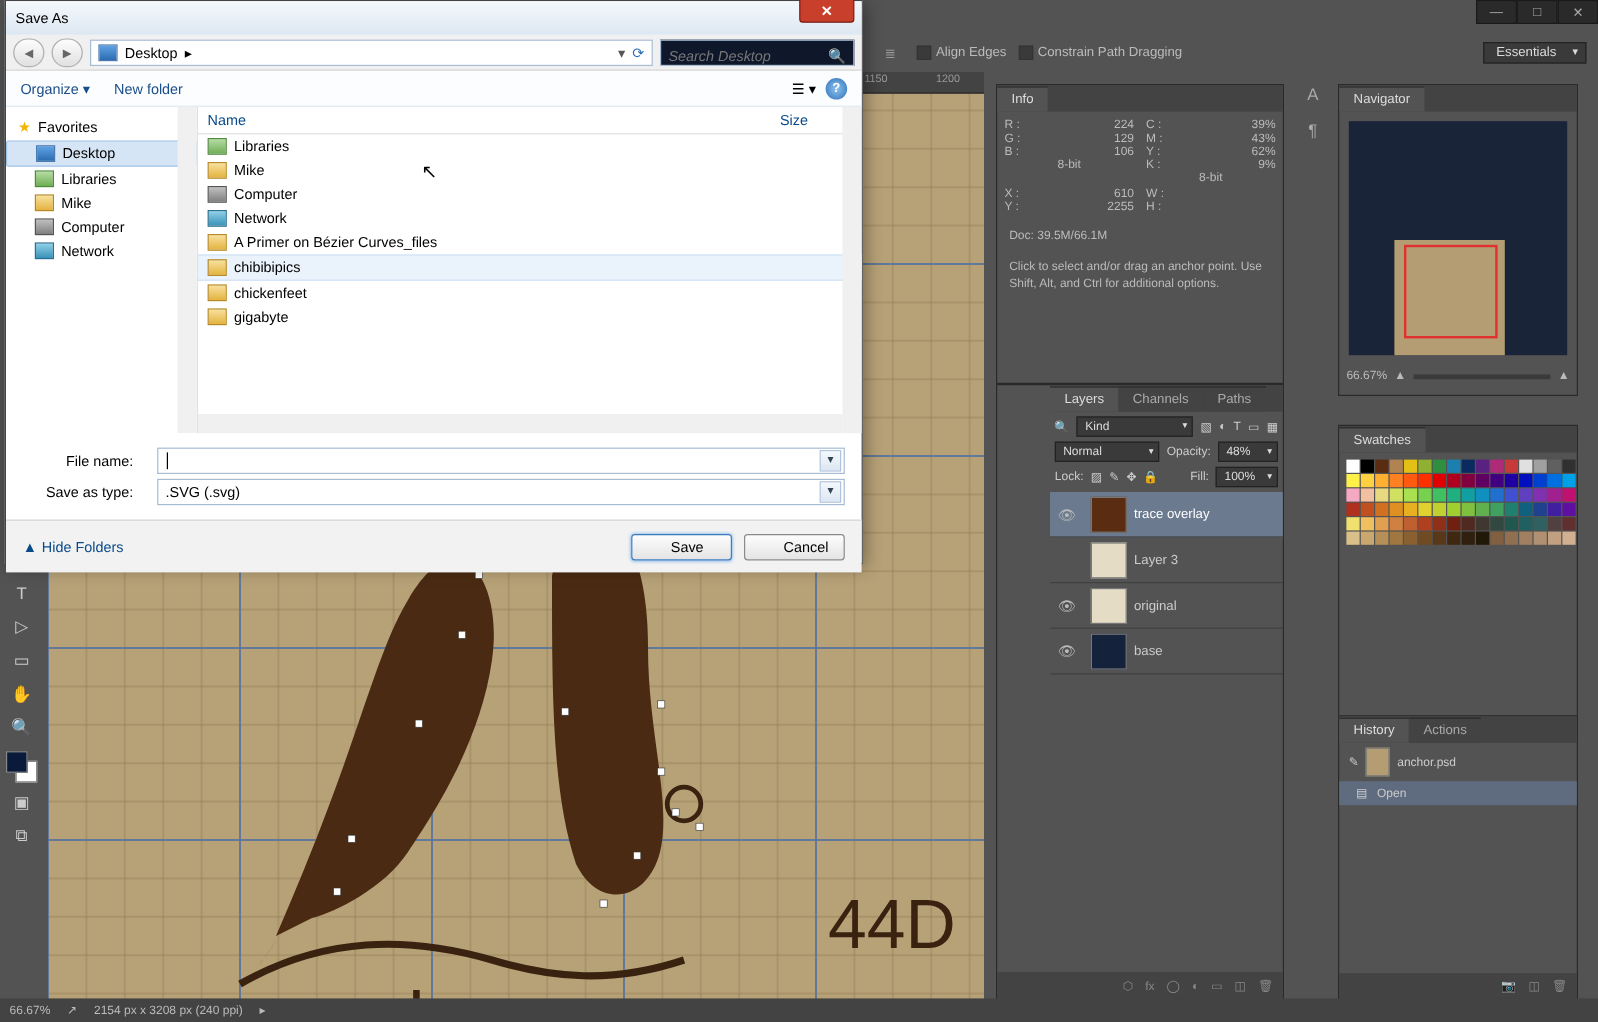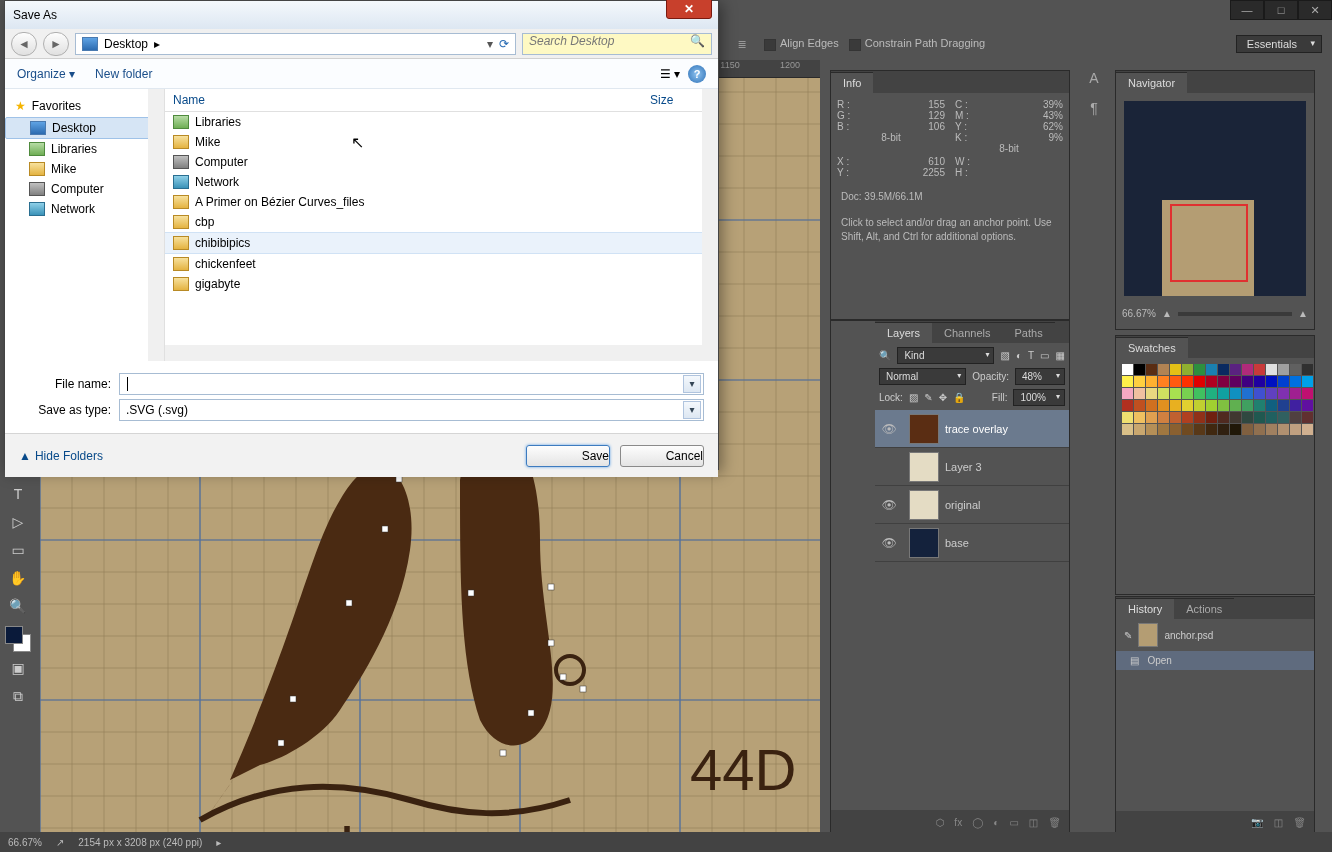--- a/index.html
+++ b/index.html
@@ -63,21 +63,21 @@
 
 
 .nav { top:70px; left:1115px; width:200px; height:260px; }
 .nav .preview { margin:8px; height:195px; background:#1a2438; position:relative; }
 .nav .preview .thumbimg { position:absolute; left:38px; bottom:0; width:92px; height:96px; background:#b49d73; }
 .nav .preview .rbox { position:absolute; left:46px; bottom:14px; width:78px; height:78px; border:2px solid #e03030; }
 .nav-bottom { display:flex; align-items:center; padding:4px 6px; gap:6px; color:#bbb; }
 .nav-bottom .slider { flex:1; height:4px; background:#3a3a3a; position:relative; }
 
 
-.swatches { top:335px; left:1115px; width:200px; height:260px; }
+.swatches { top:354px; left:1115px; width:200px; height:260px; }
 .swatchgrid { padding:6px; display:grid; grid-template-columns:repeat(16,11px); grid-auto-rows:11px; gap:1px; }
 .swatchgrid div { width:11px; height:11px; }
 
 
 .history { top:596px; left:1115px; width:200px; height:238px; }
 .history .doc { display:flex; align-items:center; padding:4px 8px; gap:6px; }
 .history .docthumb { width:20px; height:24px; background:#b49d73; border:1px solid #777; }
 .history .item { display:flex; align-items:center; padding:4px 14px; gap:8px; background:#5f6b7e; }
 .history-btm { position:absolute; bottom:0; left:0; right:0; height:22px; background:#434343; display:flex; align-items:center; justify-content:flex-end; gap:10px; padding:0 8px; color:#888; }
 
@@ -85,21 +85,21 @@
 .status { position:absolute; bottom:0; left:0; right:0; height:20px; background:#434343; color:#bbb; display:flex; align-items:center; padding:0 8px; gap:14px; font-size:10px; }
 
 
 .dlg { position:absolute; top:0; left:4px; width:715px; height:470px; background:#fff; border:1px solid #444; box-shadow:3px 3px 14px rgba(0,0,0,.4); color:#000; font-size:12px; }
 .dlg-titlebar { height:28px; background:linear-gradient(#f4f8fc,#dde7f2); display:flex; align-items:center; padding:0 8px; position:relative; }
 .dlg-titlebar .closebtn { position:absolute; top:-2px; right:6px; width:46px; height:20px; background:#c8402c; border:1px solid #7a1a10; border-radius:0 0 3px 3px; color:#fff; text-align:center; font-weight:bold; line-height:18px; }
 .dlg-nav { height:30px; background:#f0f0f0; display:flex; align-items:center; padding:0 6px; gap:6px; border-bottom:1px solid #d0d0d0; }
 .navbtn { width:26px; height:24px; border:1px solid #b0b0b0; border-radius:13px; background:linear-gradient(#fdfdfd,#e0e0e0); display:flex; align-items:center; justify-content:center; color:#666; }
 .addrbar { flex:1; height:22px; border:1px solid #a7bcd3; background:#fff; display:flex; align-items:center; padding:0 6px; gap:6px; }
 .addrbar .drop { margin-left:auto; color:#555; }
-.searchbox { width:190px; height:22px; border:1px solid #a7bcd3; background:#fef9c3; display:flex; align-items:flex-start; padding:0 6px; color:#777; font-style:italic; }
+.searchbox { width:162px; height:22px; border:1px solid #a7bcd3; background:#0f172a; display:flex; align-items:flex-end; padding:0 6px; color:#777; font-style:italic; }
 .searchbox .mag { margin-left:auto; color:#5b8bc0; font-style:normal; }
 .dlg-toolbar { height:30px; display:flex; align-items:center; padding:0 12px; gap:20px; border-bottom:1px solid #e0e8f0; background:#fbfdff; }
 .dlg-toolbar a { color:#1a4e8a; }
 .dlg-toolbar .right { margin-left:auto; display:flex; gap:8px; align-items:center; }
 .helpbtn { width:18px; height:18px; border-radius:9px; background:radial-gradient(#8fc3f0,#2b6fb5); color:#fff; text-align:center; font-weight:bold; line-height:18px; font-size:11px; }
 .dlg-body { display:flex; height:272px; }
 .dlg-tree { width:160px; border-right:1px solid #e0e0e0; padding:6px 0; overflow:hidden; position:relative; }
 .dlg-tree .sb { position:absolute; right:0; top:0; width:16px; height:100%; background:#f0f0f0; }
 .tree-title { display:flex; align-items:center; gap:6px; padding:4px 10px; }
 .tree-title .star { color:#f5b400; }
@@ -113,28 +113,28 @@
 .ficon.net { background:linear-gradient(#8fd0e8,#3a92b8); border:1px solid #2a6e90; }
 .dlg-list { flex:1; position:relative; }
 .dlg-list .sb { position:absolute; right:0; top:0; width:16px; height:100%; background:#f0f0f0; }
 .list-head { display:flex; border-bottom:1px solid #e0e0e0; padding:4px 8px; color:#084a8a; }
 .list-head .cname { flex:1; }
 .list-head .csize { width:60px; }
 .list-row { display:flex; align-items:center; gap:6px; padding:3px 8px; }
 .list-row.hov { background:#eaf2fb; border-top:1px solid #d0e2f5; border-bottom:1px solid #d0e2f5; }
 .dlg-list .hsb { position:absolute; bottom:0; left:0; right:16px; height:16px; background:#f0f0f0; }
 .dlg-fields { padding:8px 14px; }
-.fieldrow { display:flex; align-items:center; margin:4px 0; gap:8px; }
+.fieldrow { display:flex; align-items:center; margin:4px 0; gap:20px; }
 .fieldrow label { width:92px; text-align:right; }
 .fieldrow .combo { flex:1; height:22px; border:1px solid #a7bcd3; background:#fff; display:flex; align-items:center; padding:0 6px; position:relative; }
 .fieldrow .combo .dd { position:absolute; right:2px; top:1px; width:18px; height:18px; border:1px solid #b0c4de; background:linear-gradient(#f4f8fc,#dde7f2); text-align:center; line-height:16px; color:#345; font-size:10px; }
 .dlg-footer { height:44px; background:#f2f2f2; border-top:1px solid #d5d5d5; display:flex; align-items:center; padding:0 14px; gap:10px; }
 .dlg-footer .hide { color:#084a8a; display:flex; align-items:center; gap:4px; }
 .dlg-footer .spacer { flex:1; }
-.wbtn { width:84px; height:22px; border:1px solid #8a8a8a; background:linear-gradient(#fdfdfd,#e4e4e4); border-radius:3px; text-align:right; line-height:20px; }
+.wbtn { width:84px; height:22px; border:1px solid #8a8a8a; background:linear-gradient(#fdfdfd,#e4e4e4); border-radius:3px; text-align:left; line-height:20px;padding-left:32px; }
 .wbtn.primary { border:1px solid #3d7bbf; box-shadow:0 0 3px #5da2e8; }
 .cursor { position:absolute; top:132px; left:346px; font-size:16px; color:#000; pointer-events:none; }
 </style>
 </head>
 <body>
 
 <div class="winbtns">
   <div>—</div>
   <div>□</div>
   <div>✕</div>
@@ -219,21 +219,21 @@
 </div>
 
 <div class="panel info">
   <div class="tabrow">
       <div class="tab">Info</div>
     </div>
   <div class="info-grid">
     <div>
       <div class="info-cell">
           <span>R :</span>
-          <span>155</span>
+          <span>224</span>
         </div>
       <div class="info-cell">
           <span>G :</span>
           <span>129</span>
         </div>
       <div class="info-cell">
           <span>B :</span>
           <span>106</span>
         </div>
       <div class="info-cell" style="justify-content:center">
@@ -575,24 +575,20 @@
             <span>Computer</span>
           </div>
           <div class="list-row">
             <span class="ficon net"></span>
             <span>Network</span>
           </div>
           <div class="list-row">
             <span class="ficon folder"></span>
             <span>A Primer on Bézier Curves_files</span>
           </div>
-          <div class="list-row">
-            <span class="ficon folder"></span>
-            <span>cbp</span>
-          </div>
           <div class="list-row hov">
             <span class="ficon folder"></span>
             <span>chibibipics</span>
           </div>
           <div class="list-row">
             <span class="ficon folder"></span>
             <span>chickenfeet</span>
           </div>
           <div class="list-row">
             <span class="ficon folder"></span>

